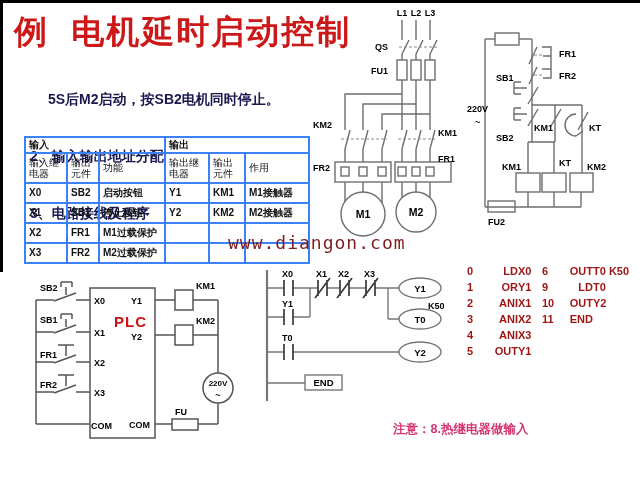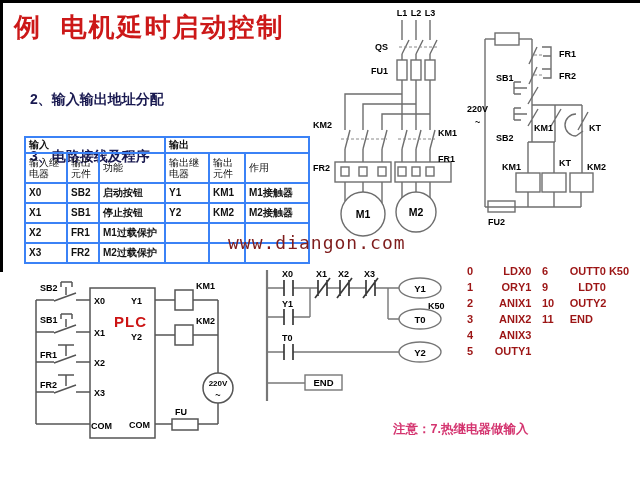--- a/index.html
+++ b/index.html
@@ -3,21 +3,21 @@
 <meta charset="utf-8">
 <style>
   html,body{margin:0;padding:0;}
   body{width:640px;height:480px;position:relative;background:#ffffff;overflow:hidden;
        font-family:"Liberation Sans",sans-serif;}
   .abs{position:absolute;}
   
   .frame-top{left:0;top:0;width:640px;height:3px;background:#000;}
   .frame-left{left:0;top:0;width:3px;height:272px;background:#000;}
   
-  .title{left:14px;top:10px;font-size:26px;font-weight:bold;color:#cc1818;letter-spacing:2px;white-space:pre;text-align:center;}
+  .title{left:14px;top:10px;font-size:33px;font-weight:bold;color:#cc1818;letter-spacing:2px;white-space:pre;text-align:center;}
   .reqs{left:30px;top:52px;color:#191950;font-size:14px;font-weight:bold;line-height:19px;white-space:pre;}
   .req-indent{padding-left:18px;}
   
   table.io{left:24px;top:136px;border-collapse:collapse;table-layout:fixed;width:284px;
            font-size:10px;color:#111;}
   table.io td{border:2px solid #3b82f6;padding:1px 3px;vertical-align:middle;line-height:1.15;overflow:hidden;}
   table.io tr.gh td{height:12px;font-weight:bold;}
   table.io tr.ch td{height:26px;}
   table.io tr.dr td{height:16px;font-weight:bold;}
   table.io{border:2px solid #222;}
@@ -45,20 +45,21 @@
 </style>
 </head>
 <body>
 
 <div class="abs frame-top"></div>
 <div class="abs frame-left"></div>
 
 <div class="abs title">例  电机延时启动控制</div>
 
 <div class="abs reqs">
+  <div class="req-indent">5S后M2启动，按SB2电机同时停止。</div>
   <div>2、输入输出地址分配</div>
   <div>3、电路接线及程序</div>
 </div>
 
 <table class="abs io">
   <colgroup>
     <col style="width:42px">
       <col style="width:32px">
       <col style="width:66px">
     <col style="width:44px">
@@ -326,17 +327,17 @@
       <span>Y2</span>
     </div>
   <div class="ins-row">
       <span class="ins-n">11</span>
       <span class="ins-op">END</span>
       <span></span>
     </div>
 </div>
 
 <div class="abs notes">
-  <div><span>注意：</span><span>7.热继电器做输入</span></div>
+  <div><span>注意：</span><span>8.热继电器做输入</span></div>
   
   
   
 </div>
 
 </body></html>

